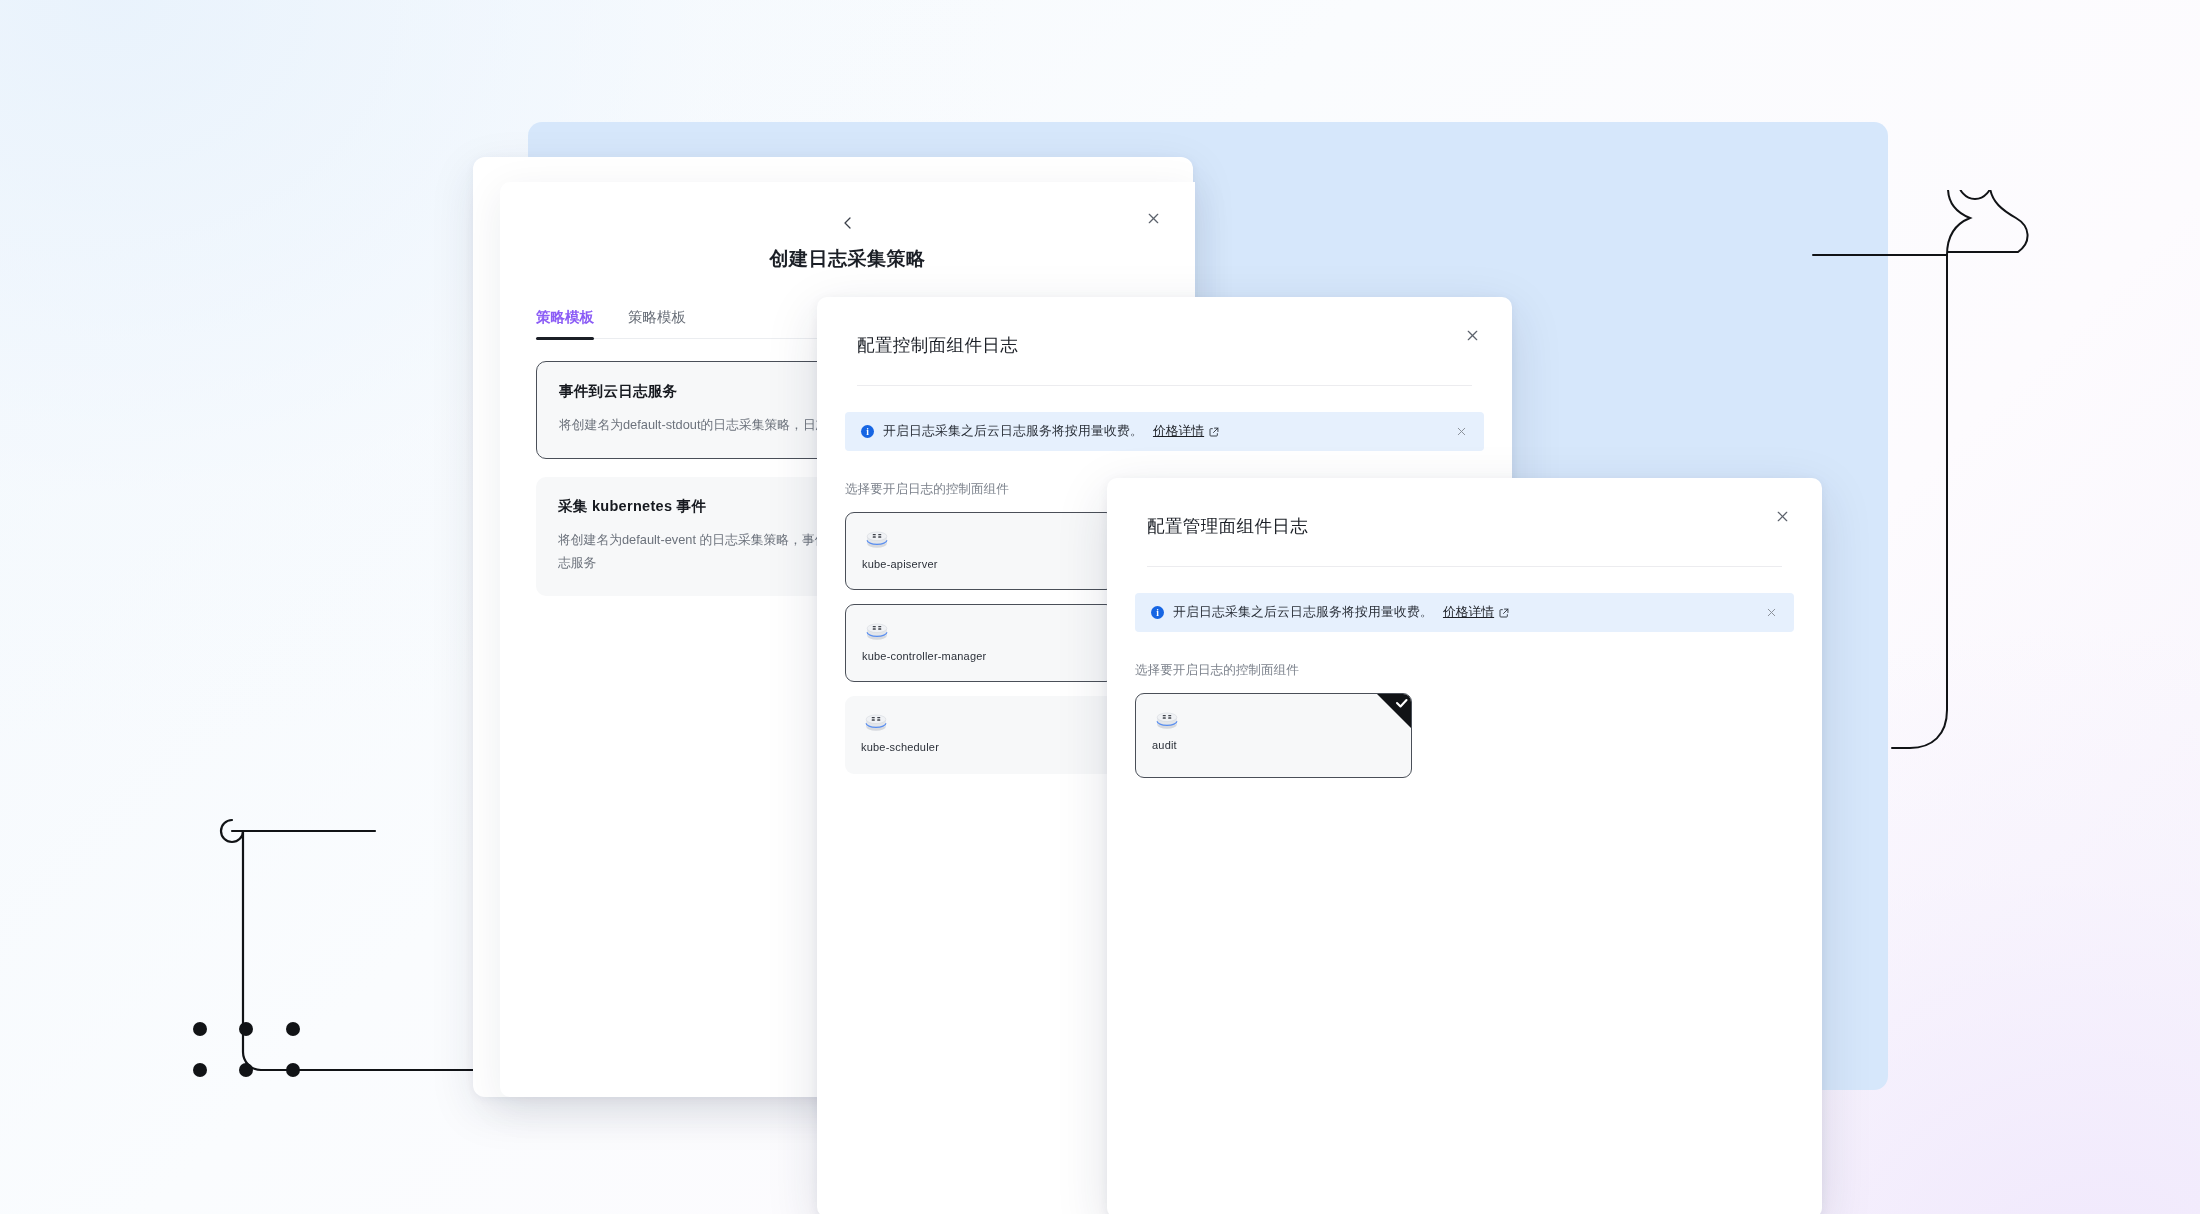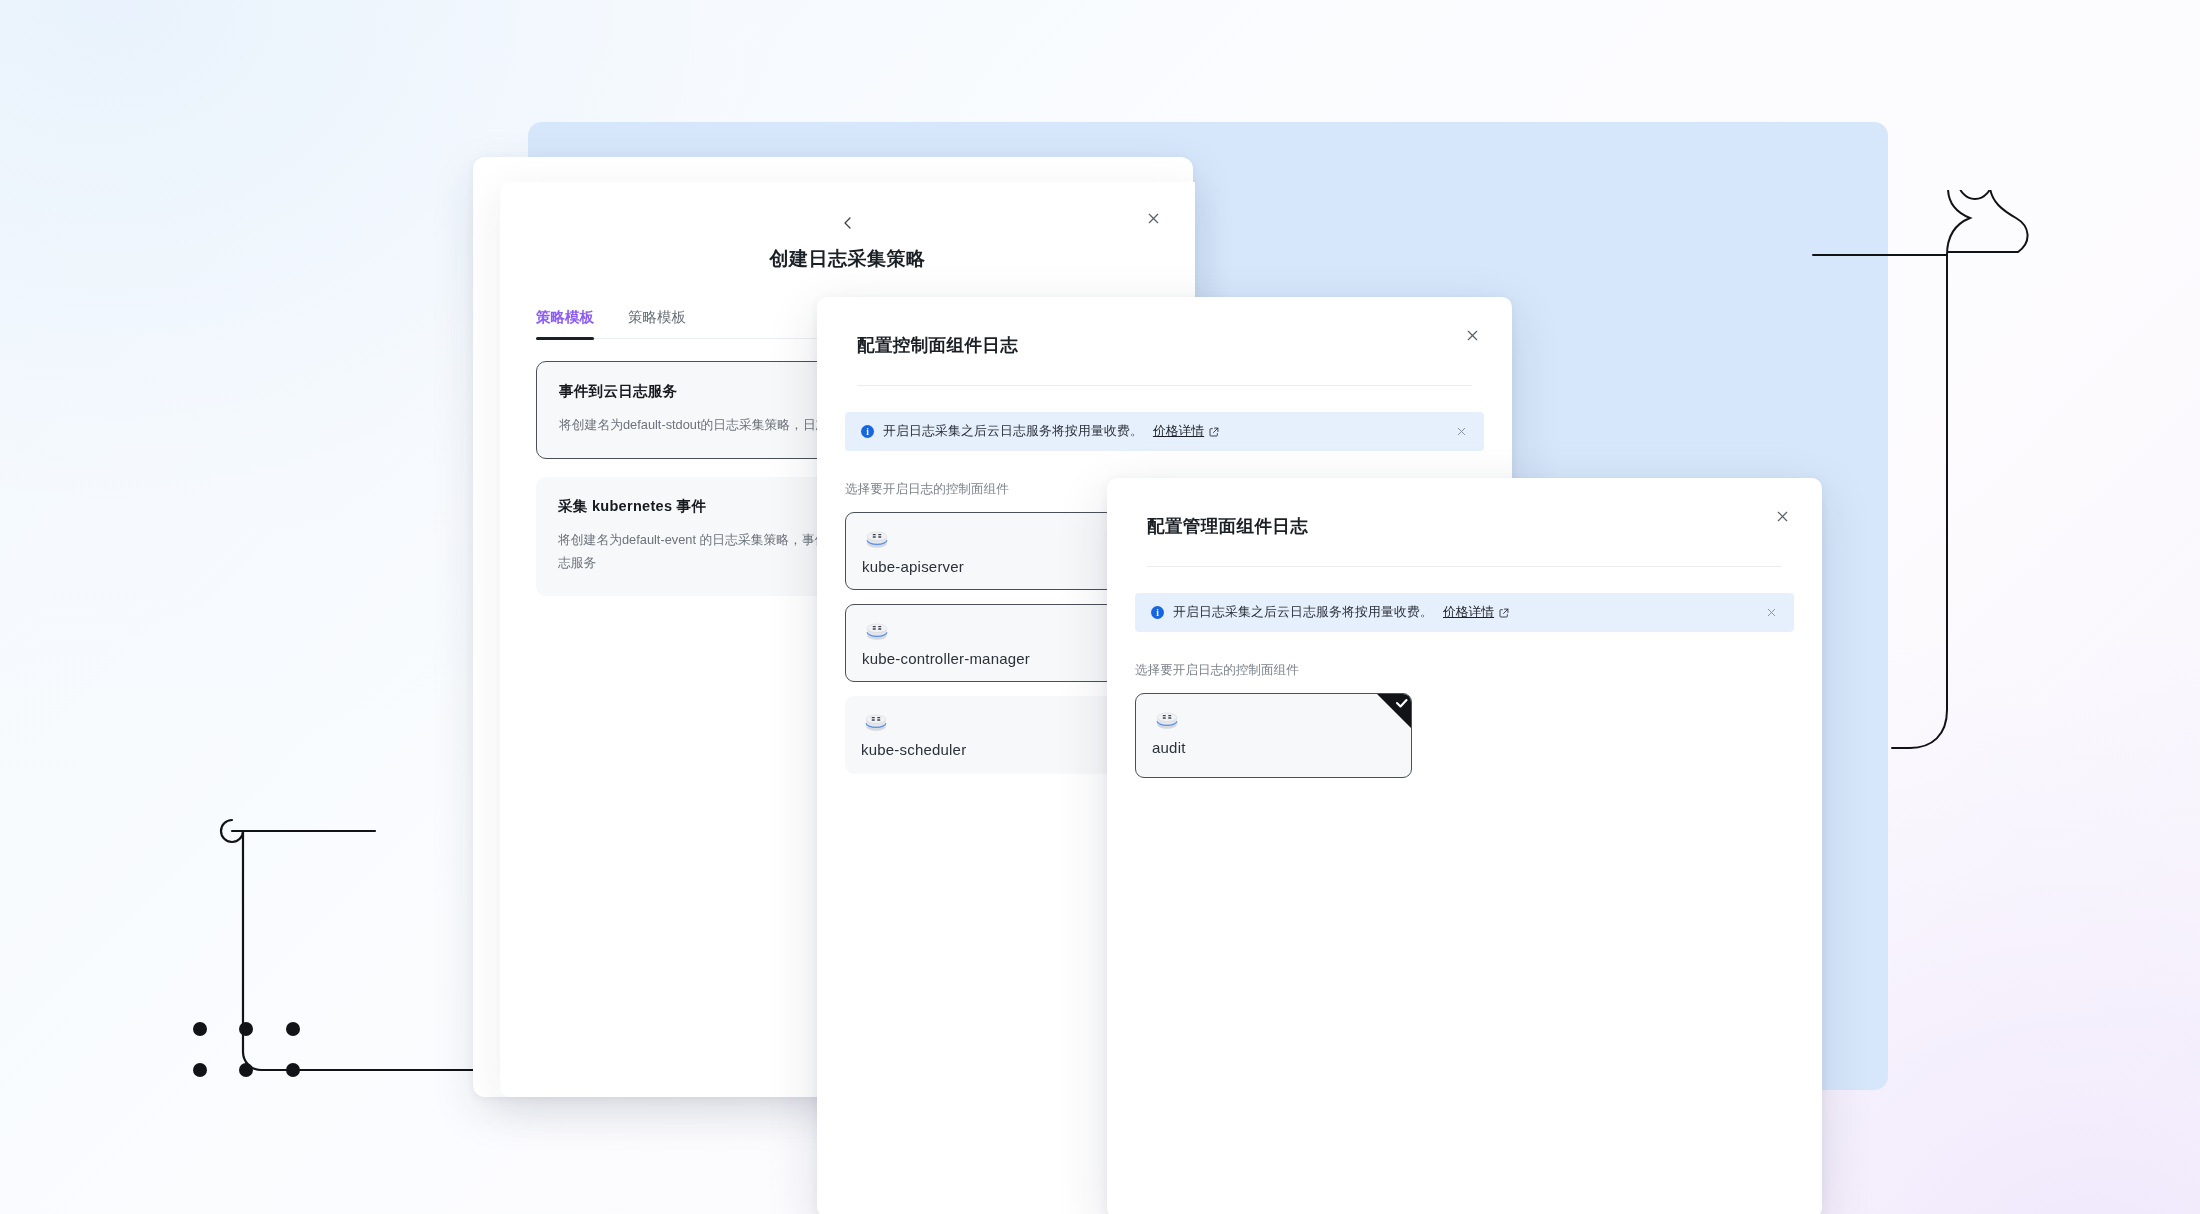--- a/index.html
+++ b/index.html
@@ -113,21 +113,21 @@
     background: #ffffff;
     border-radius: 10px;
     box-shadow: 0 16px 52px rgba(28,42,70,0.13), 0 3px 12px rgba(28,42,70,0.06);
     overflow: hidden;
   }
   .modal2 { left: 817px; top: 297px; width: 695px; height: 920px; }
   .modal3 { left: 1107px; top: 478px; width: 715px; height: 740px; }
 
   .sm-head { position: relative; padding: 36px 40px 0 40px; }
   .sm-title {
-    font-size: 17.5px; font-weight: 700; color: #1b1f26; letter-spacing: .4px;
+    font-size: 17.5px; font-weight: 400; color: #1b1f26; letter-spacing: .4px;
   }
   .sm-close {
     position: absolute; right: 26px; top: 24px;
     width: 28px; height: 28px;
     display: flex; align-items: center; justify-content: center;
     color: #5c626c; cursor: pointer;
   }
   .sm-divider {
     margin: 28px 0 0 0; height: 1px; background: #ececef;
   }
@@ -168,21 +168,21 @@
     border-radius: 9px;
     padding: 13px 16px 0 16px;
     margin-bottom: 14px;
     position: relative;
     overflow: hidden;
   }
   .comp-card.outlined { border: 1.5px solid #4a4f58; }
   .comp-card.wide { width: 277px; height: 85px; }
   .comp-icon { width: 30px; height: 24px; display: block; }
   .comp-label {
-    font-size: 15px; color: #2b3039; margin-top: 8px; letter-spacing: .2px;
+    font-size: 11px; color: #2b3039; margin-top: 8px; letter-spacing: .2px;
   }
   .check-corner {
     position: absolute; top: 0; right: 0;
     width: 34px; height: 34px;
   }
 
   svg { display: block; }
 </style>
 </head>
 <body>

